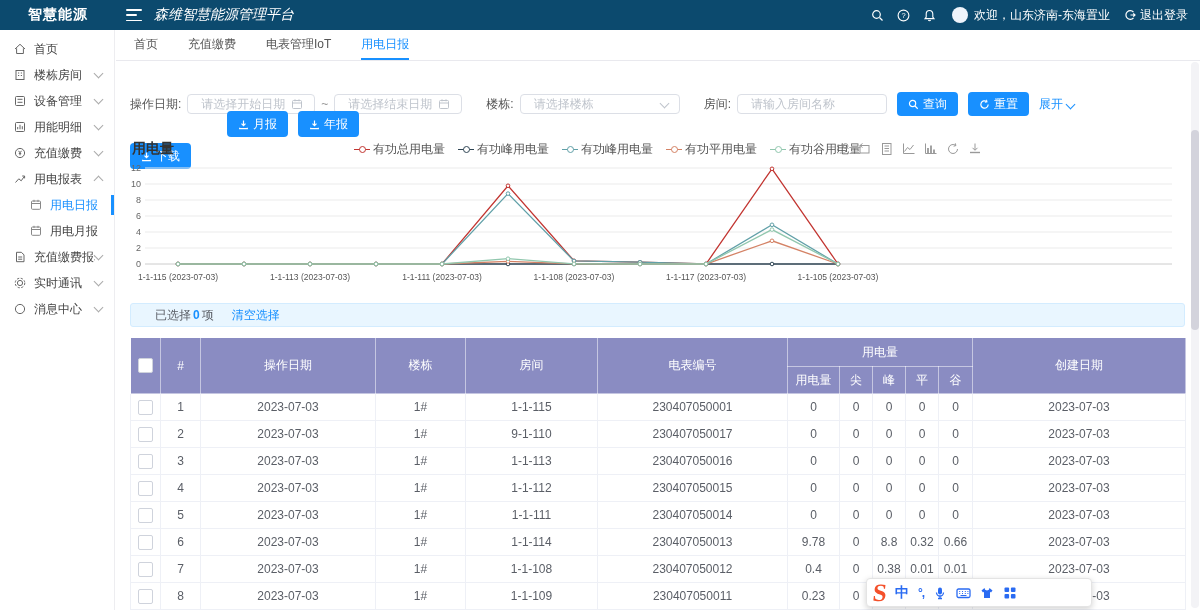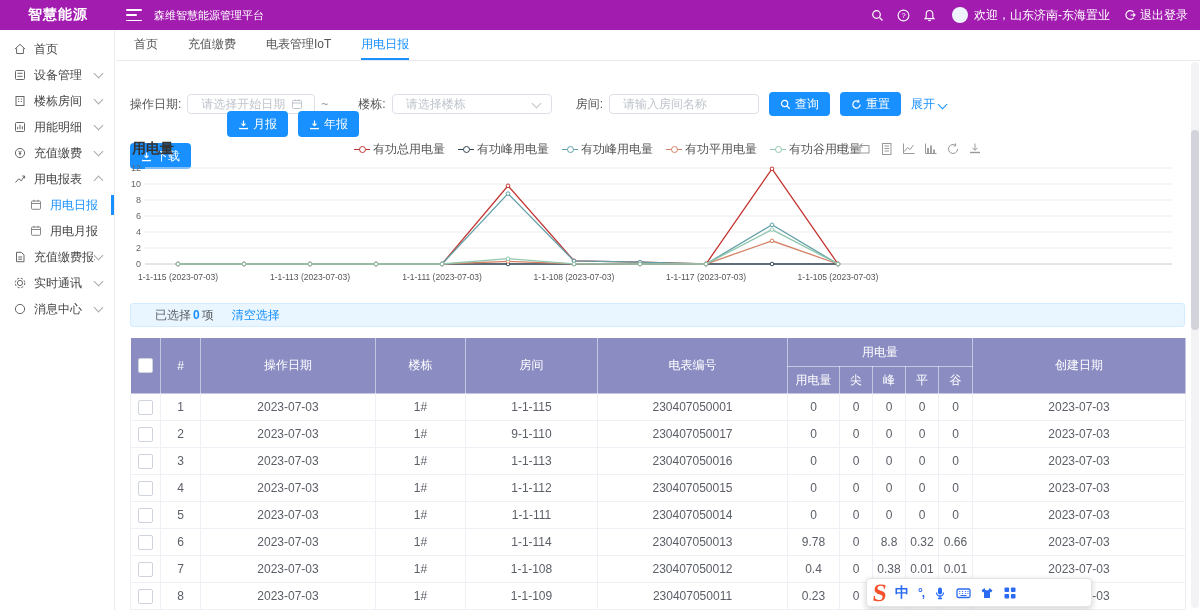--- a/index.html
+++ b/index.html
@@ -1,24 +1,24 @@
 <!DOCTYPE html>
 <html><head>
 <meta charset="utf-8">
 <style>
   html,body{margin:0;padding:0;background:#fff;}
   #app{position:relative;width:1200px;height:610px;overflow:hidden;background:#fff;
        font-family:"Liberation Sans","DejaVu Sans",sans-serif;font-size:12px;color:#333;}
   
-  .hdr{position:absolute;top:0;left:0;right:0;height:30px;background:#a21caf;display:flex;align-items:center;color:#fff;justify-content:flex-end;}
+  .hdr{position:absolute;top:0;left:0;right:0;height:30px;background:#0c4a6e;display:flex;align-items:center;color:#fff;justify-content:flex-end;}
   .hdr .logo{width:116px;text-align:center;font-weight:bold;font-size:14px;letter-spacing:1px;}
   .hamb{width:16px;height:12px;margin:0 12px 0 10px;display:flex;flex-direction:column;justify-content:space-between;cursor:pointer;}
   .hamb i{display:block;height:1.5px;background:#fff;border-radius:1px;}
   .hamb i:nth-child(2){width:70%;}
-  .hdr .ptitle{font-size:11px;}
+  .hdr .ptitle{font-size:14px;font-style:italic;}
   .hdr .sp{flex:1;}
   .hicon{width:26px;height:30px;display:flex;align-items:center;justify-content:center;cursor:pointer;}
   .hicon svg{display:block;}
   .avatar{width:16px;height:16px;border-radius:50%;background:#eef4fb;margin:0 6px 0 10px;}
   .welcome{font-size:12px;margin-right:14px;}
   .logout{display:flex;align-items:center;margin-right:12px;cursor:pointer;font-size:12px;}
   .logout svg{margin-right:4px;}
   
   .sidebar{position:absolute;top:30px;left:0;width:115px;bottom:0;background:#fff;border-right:1px solid #ededf0;padding-top:6px;box-sizing:border-box;}
   .sitem{height:26px;display:flex;align-items:center;padding-left:13px;cursor:pointer;position:relative;color:#444;}
@@ -132,32 +132,32 @@
   <div class="sidebar" id="sidebar">
       <div class="sitem">
         <span class="sic"><svg width="14" height="14" viewBox="0 0 14 14" stroke-width="1">
             <path d="M2 7 L7 2.3 L12 7" fill="none" stroke="#666"></path>
             <path d="M3.6 6.3 V11.5 H10.4 V6.3" fill="none" stroke="#666"></path>
           </svg></span>
         <span class="slab">首页</span>
       </div>
       <div class="sitem">
         <span class="sic"><svg width="14" height="14" viewBox="0 0 14 14" stroke-width="1">
+            <rect x="3" y="2.5" width="8" height="9" fill="none" stroke="#666"></rect>
+            <path d="M5 5 h1.2 M7.8 5 h1.2 M5 7.5 h1.2 M7.8 7.5 h1.2" stroke="#666"></path>
+          </svg></span>
+        <span class="slab">楼栋房间</span>
+        <span class="chev "></span>
+      </div>
+      <div class="sitem">
+        <span class="sic"><svg width="14" height="14" viewBox="0 0 14 14" stroke-width="1">
             <rect x="2.5" y="2.5" width="9" height="9" rx="1" fill="none" stroke="#666"></rect>
             <path d="M4.5 5.3 h5 M4.5 8.3 h5" stroke="#666"></path>
           </svg></span>
         <span class="slab">设备管理</span>
-        <span class="chev "></span>
-      </div>
-      <div class="sitem">
-        <span class="sic"><svg width="14" height="14" viewBox="0 0 14 14" stroke-width="1">
-            <rect x="3" y="2.5" width="8" height="9" fill="none" stroke="#666"></rect>
-            <path d="M5 5 h1.2 M7.8 5 h1.2 M5 7.5 h1.2 M7.8 7.5 h1.2" stroke="#666"></path>
-          </svg></span>
-        <span class="slab">楼栋房间</span>
         <span class="chev "></span>
       </div>
       <div class="sitem">
         <span class="sic"><svg width="14" height="14" viewBox="0 0 14 14" stroke-width="1">
             <rect x="2.5" y="2.5" width="9" height="9" rx="1" fill="none" stroke="#666"></rect>
             <path d="M4.7 9.3 V7 M7 9.3 V4.8 M9.3 9.3 V6.2" stroke="#666"></path>
           </svg></span>
         <span class="slab">用能明细</span>
         <span class="chev "></span>
       </div>
@@ -228,20 +228,27 @@
     <div class="frow">
       <span class="flabel">操作日期:</span>
       <span class="inp datei">
         <input readonly="" placeholder="请选择开始日期" style="">
         <svg width="12" height="12" viewBox="0 0 12 12">
             <rect x="1.5" y="2.5" width="9" height="8" rx="1" fill="none" stroke="#bfc4cc" stroke-width="1"></rect>
             <path d="M1.5 5 h9 M4 1.3 v2 M8 1.3 v2" stroke="#bfc4cc" stroke-width="1"></path>
           </svg>
       </span>
       <span class="tilde">~</span>
+      <span class="inp datei">
+        <input readonly="" placeholder="请选择结束日期" style="">
+        <svg width="12" height="12" viewBox="0 0 12 12">
+            <rect x="1.5" y="2.5" width="9" height="8" rx="1" fill="none" stroke="#bfc4cc" stroke-width="1"></rect>
+            <path d="M1.5 5 h9 M4 1.3 v2 M8 1.3 v2" stroke="#bfc4cc" stroke-width="1"></path>
+          </svg>
+      </span>
       <span class="flabel" style="margin-left:24px;">楼栋:</span>
       <span class="inp seli">
         <input readonly="" placeholder="请选择楼栋" style="">
         <span class="chev" style="margin:-2px 0 0 0;border-color:#bfc4cc;"></span>
       </span>
       <span class="flabel" style="margin-left:24px;">房间:</span>
       <span class="inp roomi">
         <input placeholder="请输入房间名称" style="">
       </span>
       <button class="btn">

